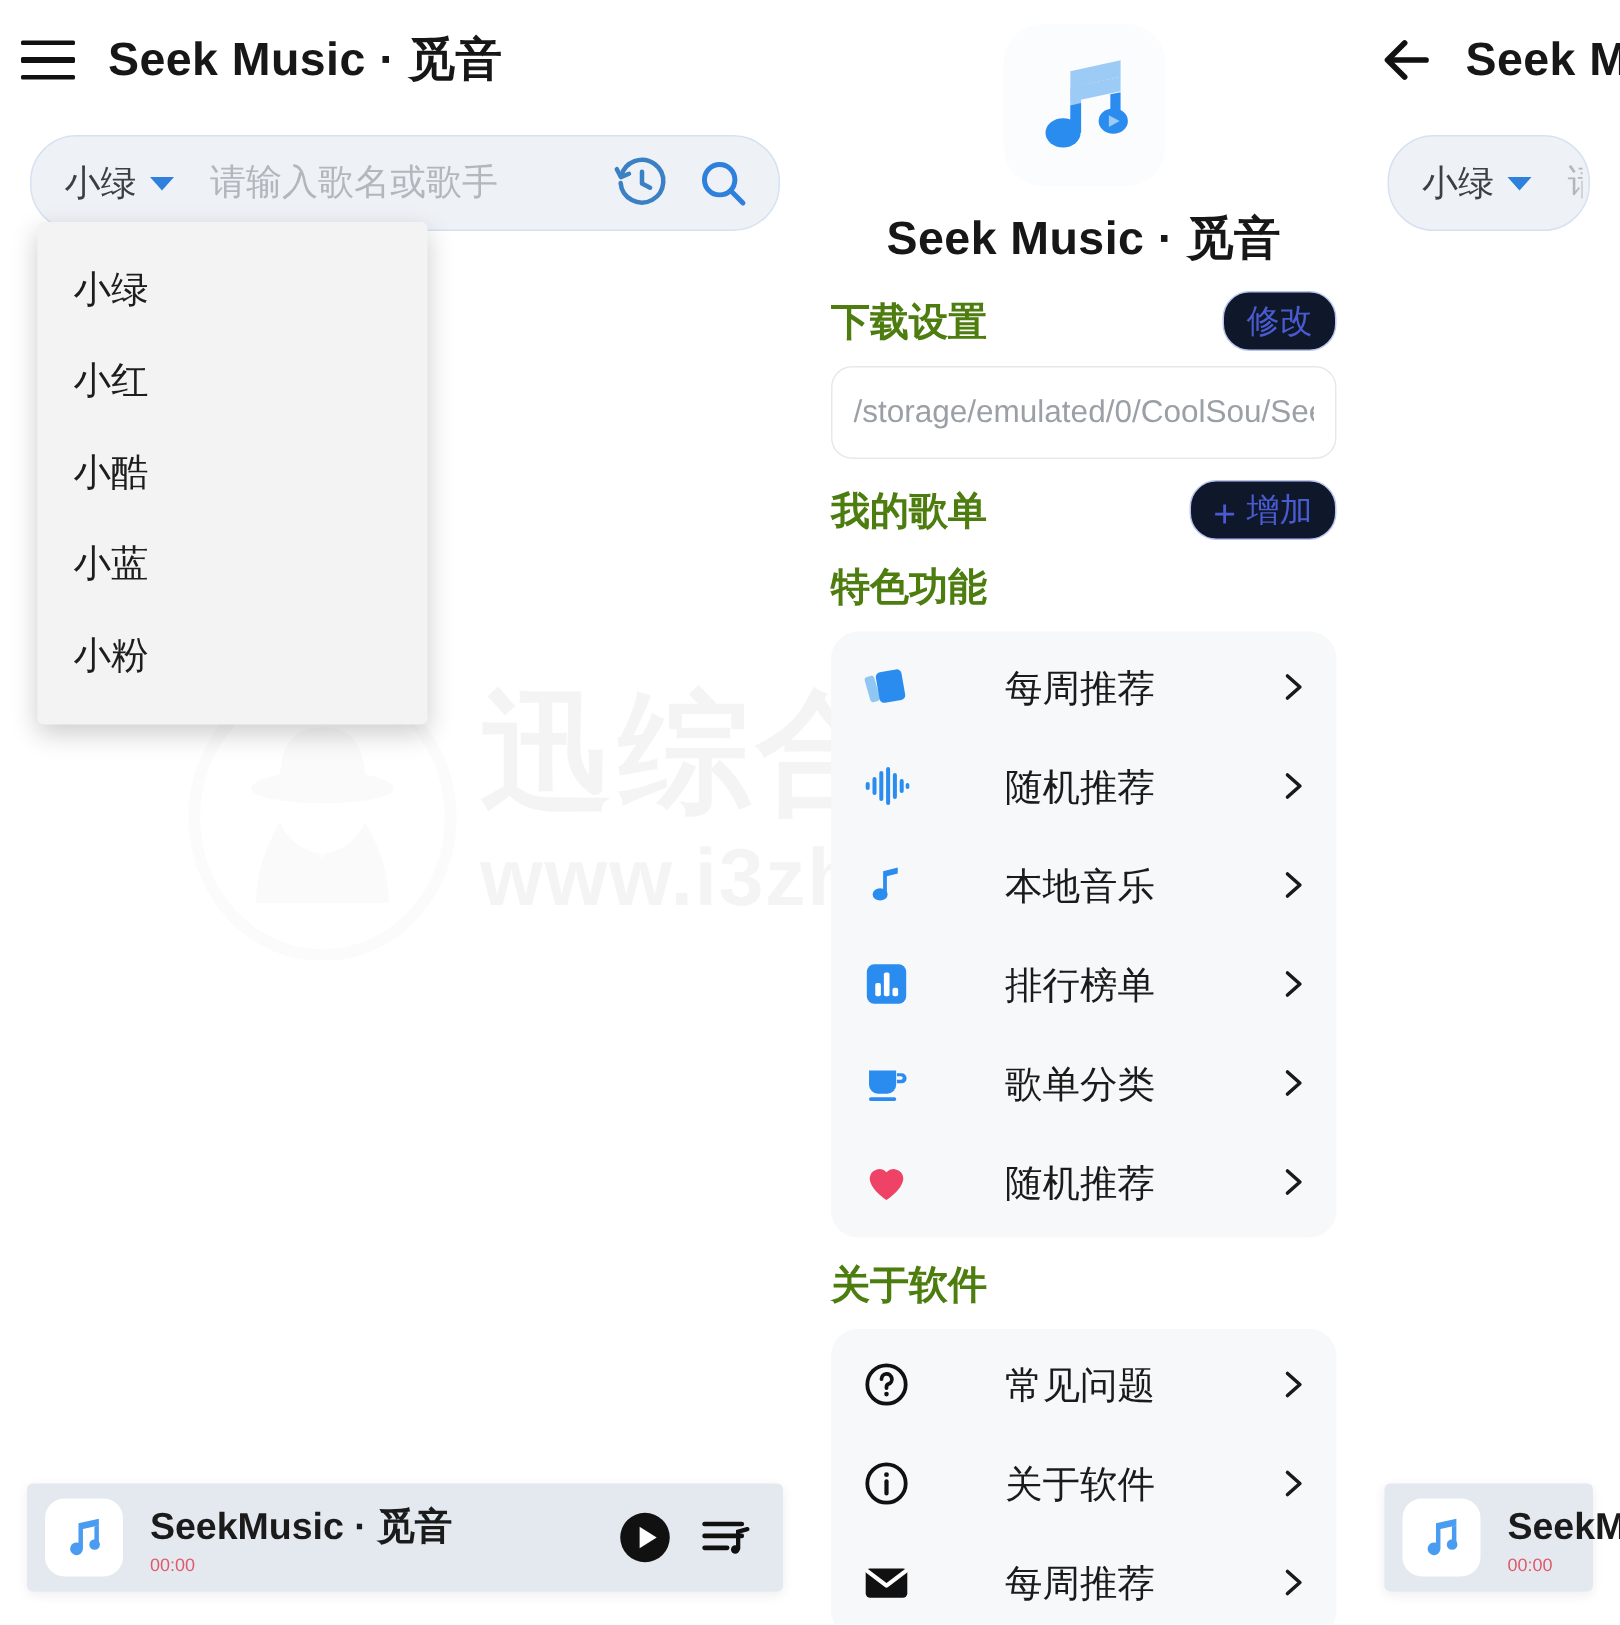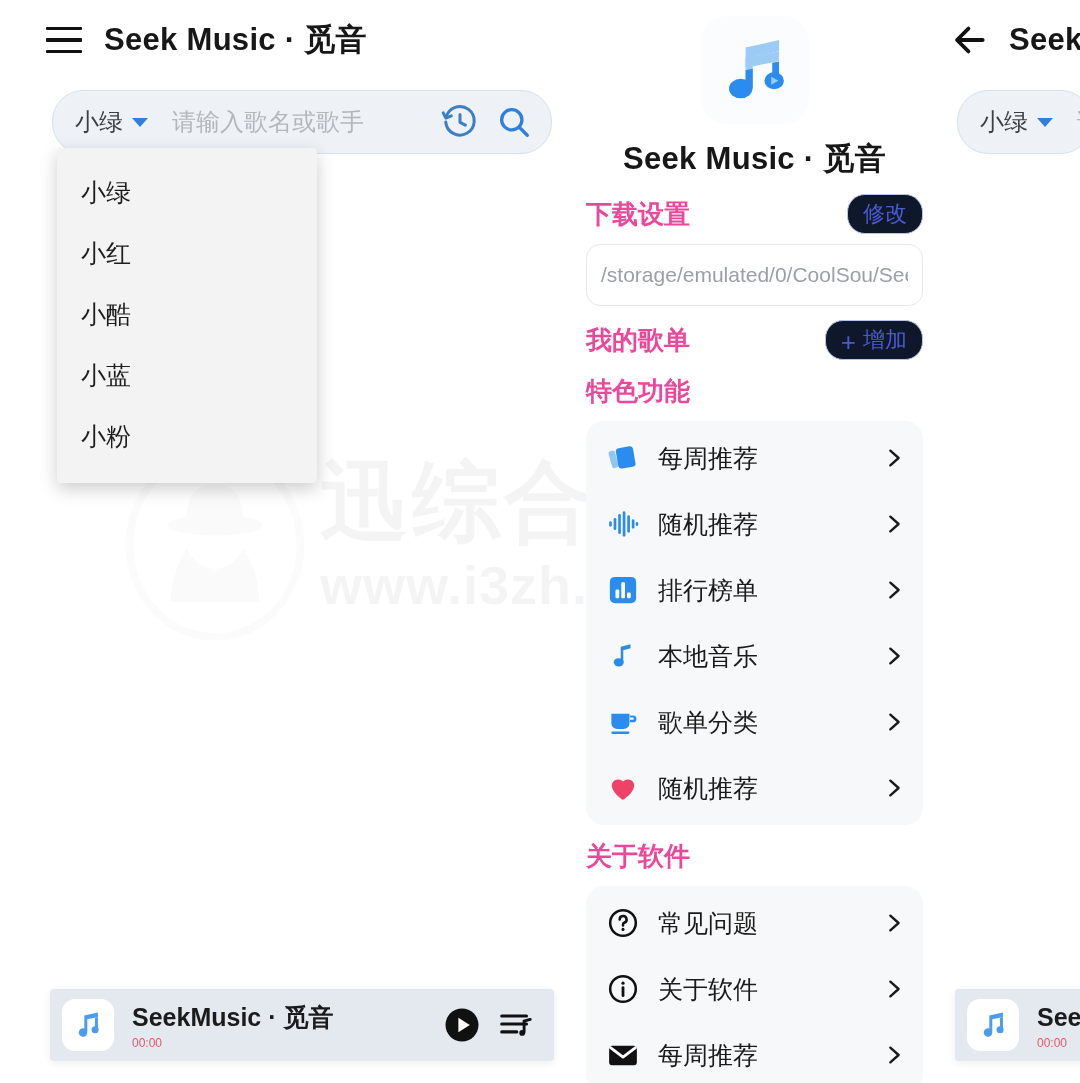--- a/index.html
+++ b/index.html
@@ -12,21 +12,20 @@
     height: 1083px;
     overflow: hidden;
     font-family: "Liberation Sans", "DejaVu Sans", sans-serif;
     position: relative;
   }
   .screens {
     position: absolute;
     inset: 0;
     display: flex;
     flex-direction: row;
-    padding-left: 32px;
   }
 
   
   .panel {
     position: relative;
     height: 1083px;
     background: #ffffff;
     overflow: hidden;
     flex: 0 0 auto;
   }
@@ -214,21 +213,21 @@
     align-items: center;
     justify-content: space-between;
     padding: 0 14px 0 14px;
     margin-top: 14px;
     position: relative;
     z-index: 4;
   }
   .section-title {
     font-size: 26px;
     font-weight: 700;
-    color: #ec4899;
+    color: #4d7c0f;
   }
   .pill-btn {
     display: flex;
     align-items: flex-end;
     gap: 7px;
     border: 1.6px solid #b9c4ef;
     background: #0f172a;
     color: #4a5bd0;
     border-radius: 18px;
     padding: 4px 15px;
@@ -269,20 +268,21 @@
     padding: 4px 0;
     position: relative;
     z-index: 4;
   }
   .card-row {
     display: flex;
     align-items: center;
     height: 66px;
     padding: 0 18px 0 20px;
     cursor: pointer;
+    gap: 44px;
   }
   .card-row-icon {
     width: 34px;
     height: 34px;
     flex: 0 0 auto;
     display: flex;
     align-items: center;
     justify-content: center;
   }
   .card-row-label {
@@ -491,43 +491,43 @@
         <span class="card-row-label">随机推荐</span>
         <span class="chev">
           <svg viewBox="0 0 24 24" width="22" height="22" fill="none" stroke="#1a1a1a" stroke-width="2.6" stroke-linecap="round" stroke-linejoin="round">
               <polyline points="8,4 17,12 8,20"></polyline>
             </svg>
         </span>
       </div>
 
       <div class="card-row">
         <span class="card-row-icon">
+          <svg viewBox="0 0 24 24" width="30" height="30" fill="#2b8cf0">
+            <path d="M10.2 4.6 18 2.6v3.2l-5.8 1.5v9.4h-2Z"></path>
+            <ellipse cx="8.6" cy="17" rx="4" ry="3.3"></ellipse>
+          </svg>
+        </span>
+        <span class="card-row-label">本地音乐</span>
+        <span class="chev">
+          <svg viewBox="0 0 24 24" width="22" height="22" fill="none" stroke="#1a1a1a" stroke-width="2.6" stroke-linecap="round" stroke-linejoin="round">
+              <polyline points="8,4 17,12 8,20"></polyline>
+            </svg>
+        </span>
+      </div>
+
+      <div class="card-row">
+        <span class="card-row-icon">
           <svg viewBox="0 0 24 24" width="30" height="30">
             <rect x="1.5" y="1.5" width="21" height="21" rx="4" fill="#2b8cf0"></rect>
             <rect x="6" y="11.5" width="3" height="7" rx="1" fill="#fff"></rect>
             <rect x="10.6" y="5.8" width="3" height="12.7" rx="1" fill="#fff"></rect>
             <rect x="15.2" y="14" width="3" height="4.5" rx="1" fill="#fff"></rect>
           </svg>
         </span>
         <span class="card-row-label">排行榜单</span>
-        <span class="chev">
-          <svg viewBox="0 0 24 24" width="22" height="22" fill="none" stroke="#1a1a1a" stroke-width="2.6" stroke-linecap="round" stroke-linejoin="round">
-              <polyline points="8,4 17,12 8,20"></polyline>
-            </svg>
-        </span>
-      </div>
-
-      <div class="card-row">
-        <span class="card-row-icon">
-          <svg viewBox="0 0 24 24" width="30" height="30" fill="#2b8cf0">
-            <path d="M10.2 4.6 18 2.6v3.2l-5.8 1.5v9.4h-2Z"></path>
-            <ellipse cx="8.6" cy="17" rx="4" ry="3.3"></ellipse>
-          </svg>
-        </span>
-        <span class="card-row-label">本地音乐</span>
         <span class="chev">
           <svg viewBox="0 0 24 24" width="22" height="22" fill="none" stroke="#1a1a1a" stroke-width="2.6" stroke-linecap="round" stroke-linejoin="round">
               <polyline points="8,4 17,12 8,20"></polyline>
             </svg>
         </span>
       </div>
 
       <div class="card-row">
         <span class="card-row-icon">
           <svg viewBox="0 0 24 24" width="31" height="31" fill="#2b8cf0">

